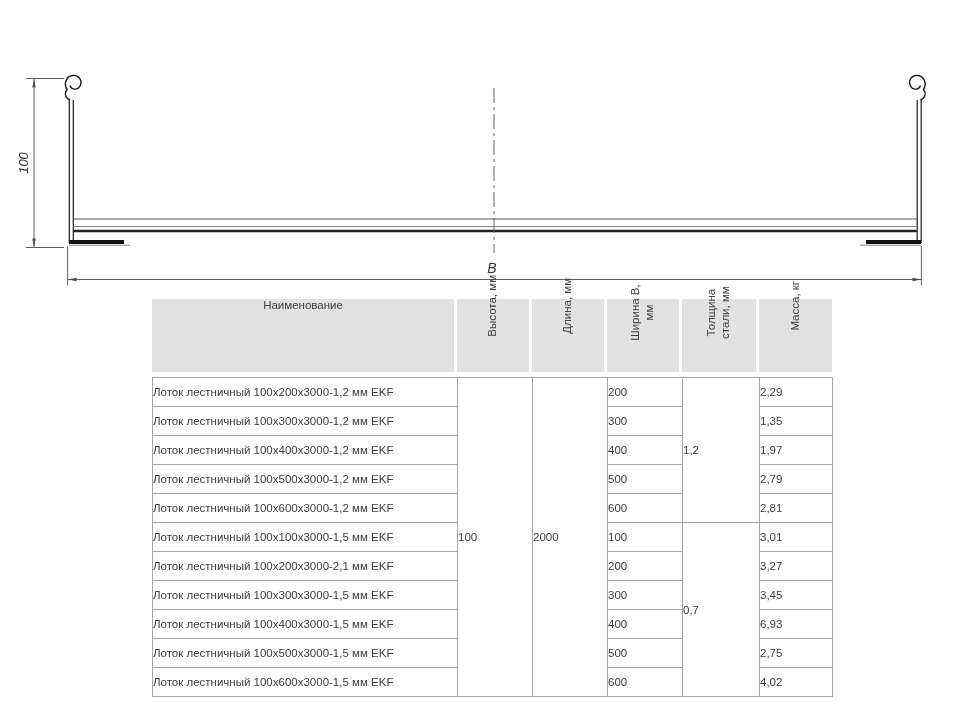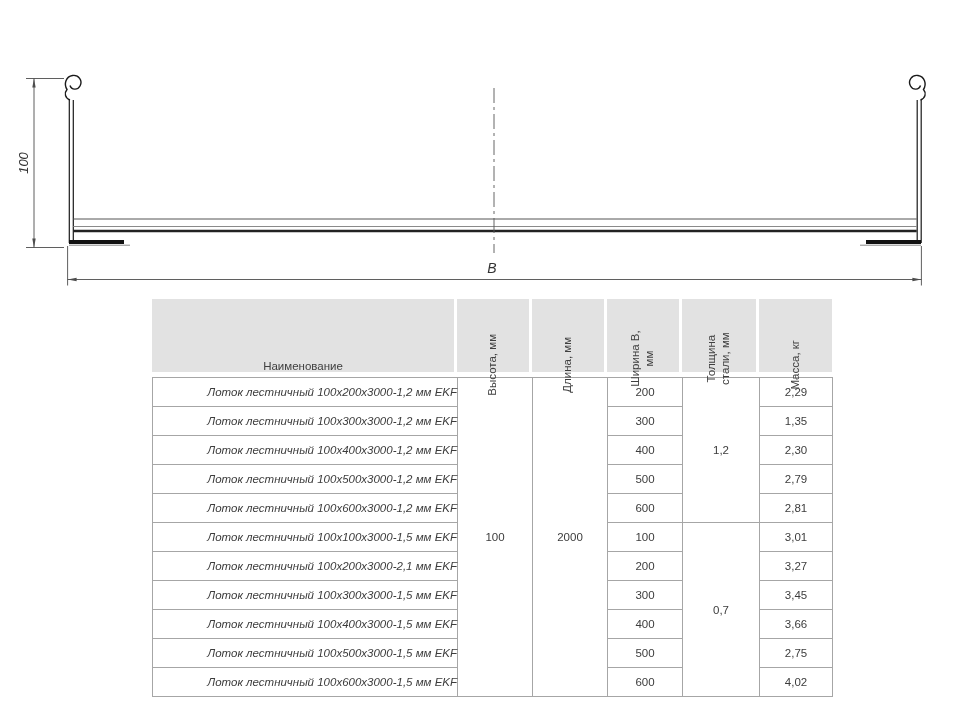--- a/index.html
+++ b/index.html
@@ -32,21 +32,21 @@
   }
   .thead {
     display: flex;
     height: 73px;
   }
   .th {
     background: #e2e2e2;
     box-sizing: border-box;
     border-right: 3px solid #ffffff;
     display: flex;
-    align-items: flex-end;
+    align-items: flex-start;
     justify-content: center;
     color: #404040;
     font-size: 11.5px;
   }
   .th:last-child { border-right: none; }
   .th.c0 { width: 305px; }
   .th.c1 { width: 75px; }
   .th.c2 { width: 75px; }
   .th.c3 { width: 75px; }
   .th.c4 { width: 77px; }
@@ -71,26 +71,24 @@
   }
   table.body td {
     border: 1px solid #a6a6a6;
     height: 28px;
     padding: 0;
     font-size: 11.5px;
     color: #3c3c3c;
     vertical-align: middle;
   }
   td.name {
-    text-align: right;
+    text-align: left;
     padding-left: 9px;
-    font-style: italic;
   }
   td.num {
-    text-align: center;
   }
 </style>
 </head>
 <body>
 
 <div class="page">
 
   <svg class="drawing" width="960" height="245" viewBox="0 0 960 245">
 
     <g fill="none" stroke="#1a1a1a">
@@ -178,21 +176,21 @@
             <td class="num">2,29</td>
           </tr>
           <tr>
             <td class="name">Лоток лестничный 100х300х3000-1,2 мм EKF</td>
             <td class="num">300</td>
             <td class="num">1,35</td>
           </tr>
           <tr>
             <td class="name">Лоток лестничный 100х400х3000-1,2 мм EKF</td>
             <td class="num">400</td>
-            <td class="num">2,30</td>
+            <td class="num">1,97</td>
           </tr>
           <tr>
             <td class="name">Лоток лестничный 100х500х3000-1,2 мм EKF</td>
             <td class="num">500</td>
             <td class="num">2,79</td>
           </tr>
           <tr>
             <td class="name">Лоток лестничный 100х600х3000-1,2 мм EKF</td>
             <td class="num">600</td>
             <td class="num">2,81</td>
@@ -209,21 +207,21 @@
             <td class="num">3,27</td>
           </tr>
           <tr>
             <td class="name">Лоток лестничный 100х300х3000-1,5 мм EKF</td>
             <td class="num">300</td>
             <td class="num">3,45</td>
           </tr>
           <tr>
             <td class="name">Лоток лестничный 100х400х3000-1,5 мм EKF</td>
             <td class="num">400</td>
-            <td class="num">3,66</td>
+            <td class="num">6,93</td>
           </tr>
           <tr>
             <td class="name">Лоток лестничный 100х500х3000-1,5 мм EKF</td>
             <td class="num">500</td>
             <td class="num">2,75</td>
           </tr>
           <tr>
             <td class="name">Лоток лестничный 100х600х3000-1,5 мм EKF</td>
             <td class="num">600</td>
             <td class="num">4,02</td>

